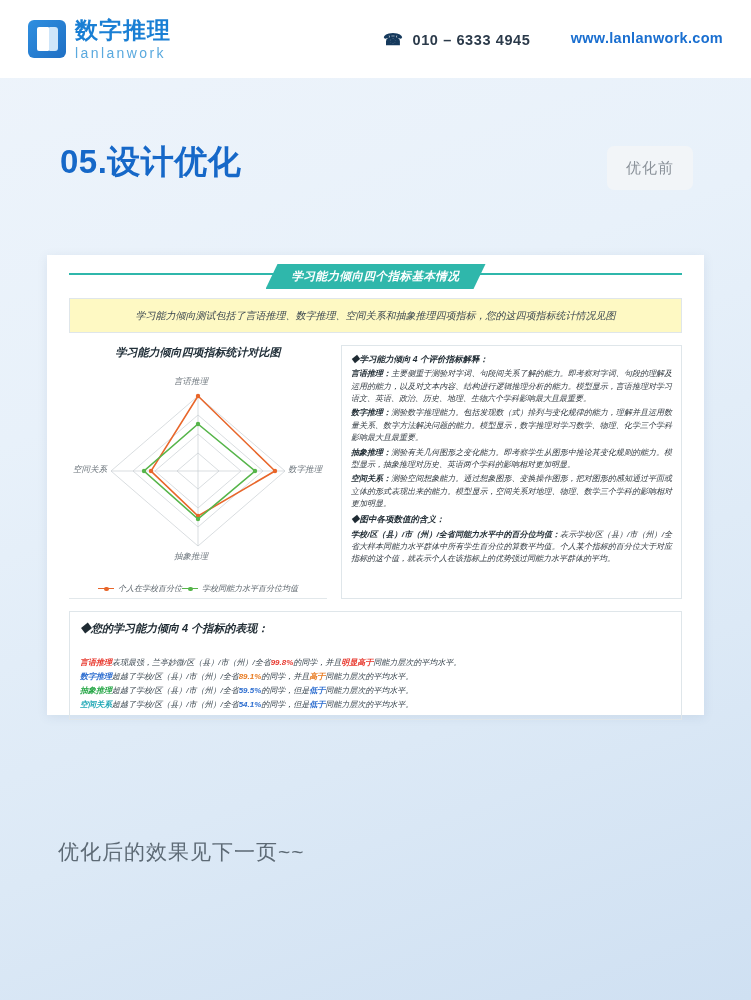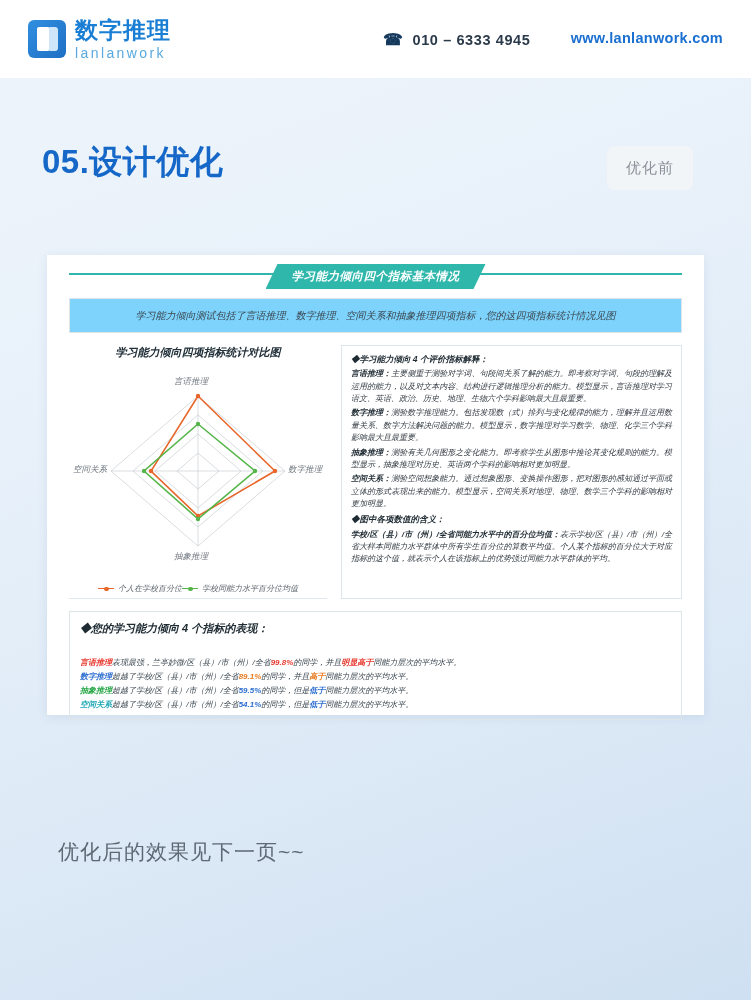--- a/index.html
+++ b/index.html
@@ -92,21 +92,21 @@
 
   
   .title-row {
     position: absolute;
     left: 0; right: 0;
     top: 140px;
     height: 60px;
   }
   .page-title {
     position: absolute;
-    left: 42px;
+    left: 60px;
     top: 0;
     font-size: 33px;
     font-weight: bold;
     color: #1668c8;
     letter-spacing: 0.5px;
   }
   .badge-before {
     position: absolute;
     right: 58px;
     top: 6px;
@@ -151,21 +151,21 @@
     background: #2fb7ab;
     color: #ffffff;
     font-size: 11.5px;
     font-weight: bold;
     padding: 5px 26px 5px 26px;
     letter-spacing: 0.5px;
     clip-path: polygon(12px 0, 100% 0, calc(100% - 12px) 100%, 0 100%);
   }
   .intro-box {
     border: 1px solid #dfe6ea;
-    background: #7dd3fc;
+    background: #fef9c3;
     font-size: 10px;
     color: #3b4750;
     text-align: center;
     padding: 9px 10px;
     line-height: 1.5;
   }
   .cols {
     display: flex;
     margin-top: 12px;
     gap: 14px;

